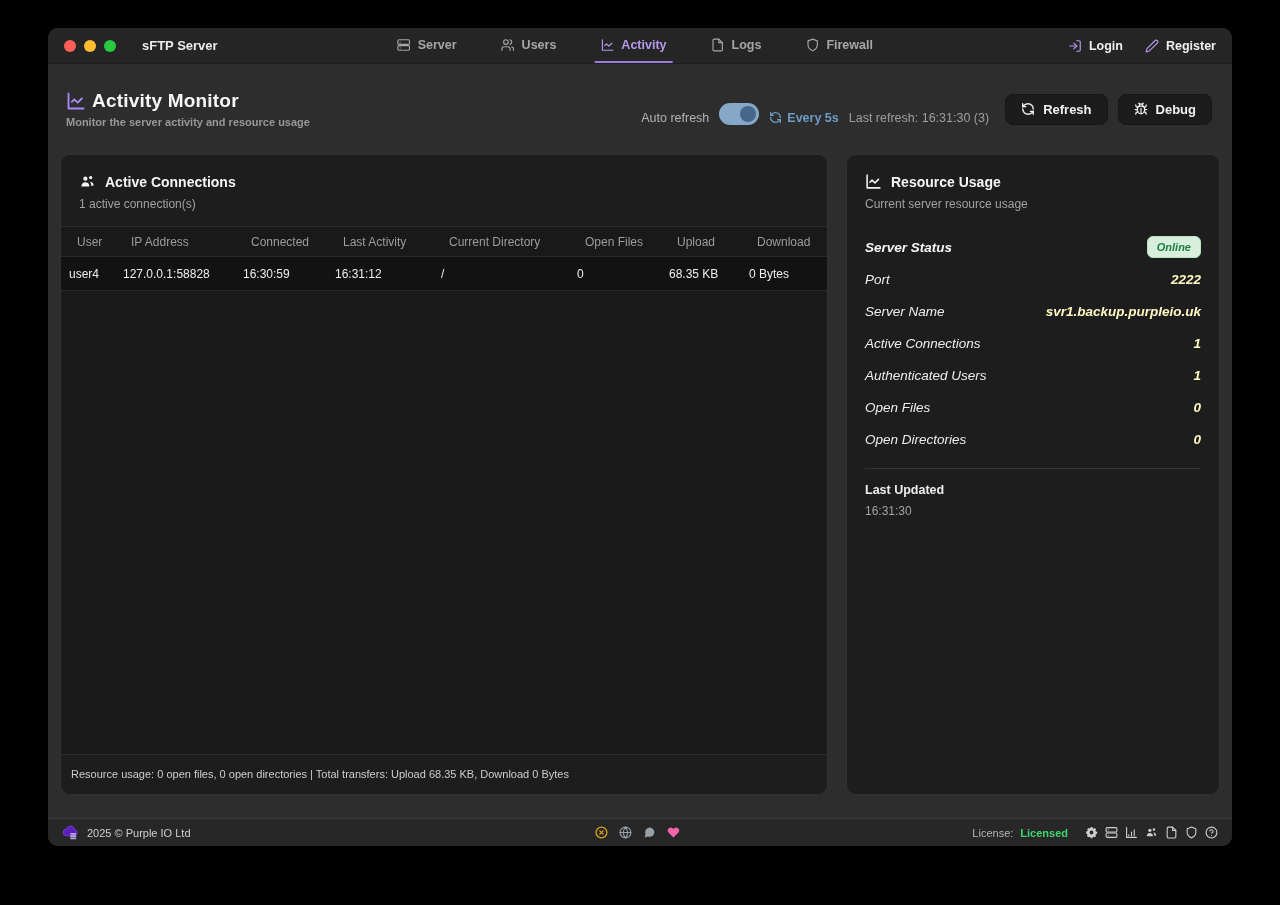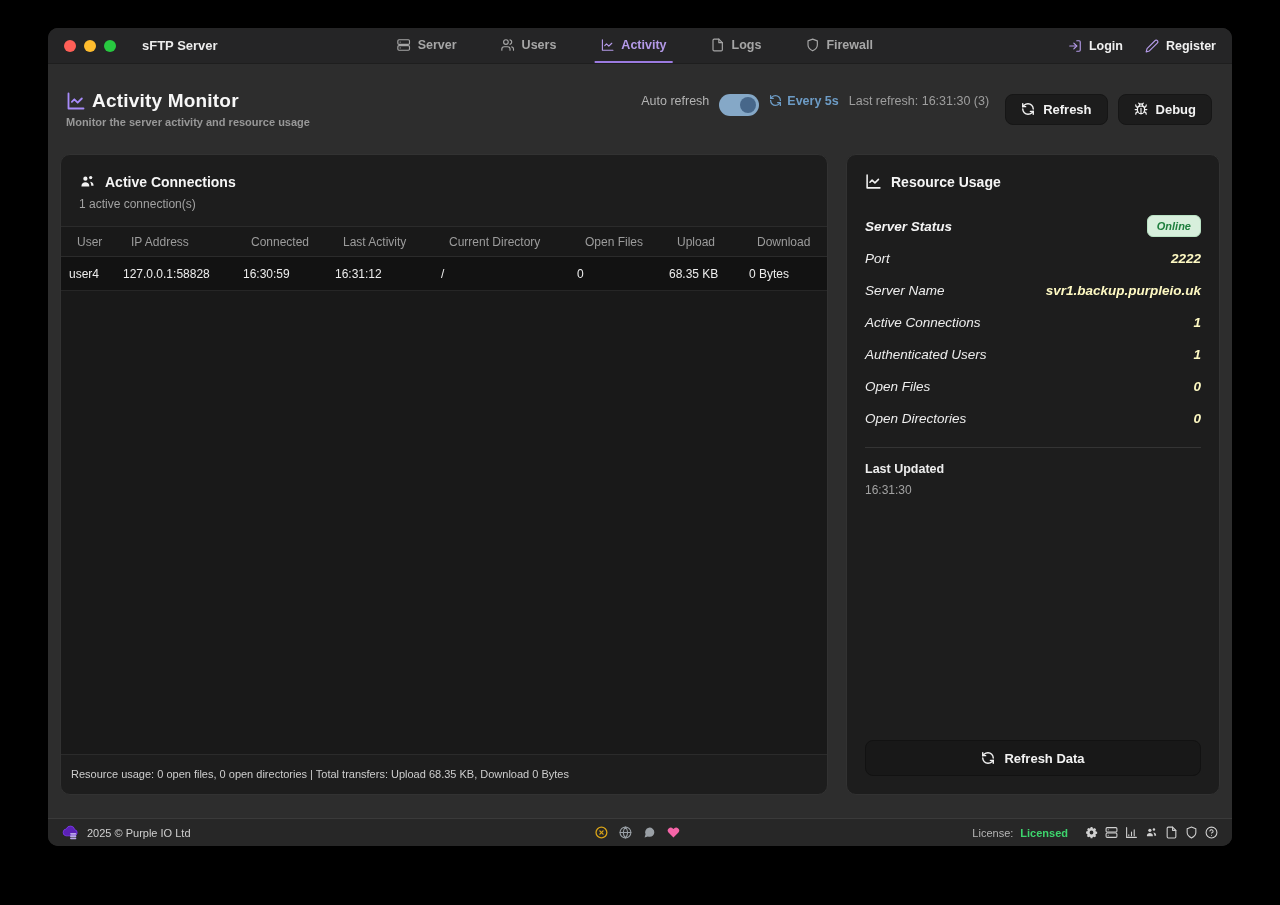--- a/index.html
+++ b/index.html
@@ -28,21 +28,21 @@
     font-weight:700; cursor:pointer; }
   .auth-btn svg { width:14px; height:14px; color:#b49ae8; }
 
   
   .page-header { flex:0 0 90px; display:flex; align-items:center; justify-content:space-between;
     padding:0 20px 0 18px; }
   .ph-left .title-row { display:flex; align-items:center; gap:6px; }
   .ph-left .title-row svg { width:20px; height:20px; color:#a78bfa; }
   .page-title { font-size:19px; font-weight:700; color:#f7f7f7; letter-spacing:.2px; }
   .page-sub { margin-top:4px; font-size:11px; font-weight:700; color:#989898; }
-  .ph-controls { display:flex; align-items:flex-start; gap:10px; }
+  .ph-controls { display:flex; align-items:flex-end; gap:10px; }
   .autorefresh-label { color:#b3b3b3; font-size:12.5px; }
   .toggle { position:relative; width:40px; height:22px; border-radius:11px; background:#85a8c7;
     cursor:pointer; flex:0 0 auto; }
   .toggle .knob { position:absolute; top:3px; right:3px; width:16px; height:16px; border-radius:50%;
     background:#47678a; }
   .interval { display:flex; align-items:center; gap:5px; color:#6d9cc6; font-size:12.5px;
     font-weight:600; cursor:pointer; }
   .interval svg { width:13px; height:13px; }
   .lastrefresh { color:#9e9e9e; font-size:12.5px; margin-right:6px; }
   .hbtn { display:flex; align-items:center; gap:8px; background:#1c1c1c; border:1px solid #161616;
@@ -298,20 +298,21 @@
       <aside class="panel res-panel">
         <div class="panel-title-row">
           <span>
               <svg viewBox="0 0 24 24" fill="none" stroke="currentColor" stroke-width="2.2" stroke-linecap="round" stroke-linejoin="round" width="17" height="17">
                 <path d="M3 3v18h18"></path>
                 <path d="m19 9-5 5-4-4-3 3"></path>
               </svg>
             </span>
           <h2 class="panel-title">Resource Usage</h2>
         </div>
+        <div class="panel-sub">Current server resource usage</div>
 
         <div class="stats">
           <div class="stat-row">
             <span class="stat-label strong">Server Status</span>
             <span class="badge-online">Online</span>
           </div>
           <div class="stat-row">
             <span class="stat-label">Port</span>
             <span class="stat-value">2222</span>
           </div>
@@ -334,31 +335,20 @@
           <div class="stat-row">
             <span class="stat-label">Open Directories</span>
             <span class="stat-value">0</span>
           </div>
         </div>
 
         <div class="divider"></div>
         <div class="lu-label">Last Updated</div>
         <div class="lu-value">16:31:30</div>
         <div class="spacer"></div>
-        <button class="refresh-data-btn">
-          <span>
-              <svg viewBox="0 0 24 24" fill="none" stroke="currentColor" stroke-width="2.4" stroke-linecap="round" stroke-linejoin="round" width="14" height="14">
-                <path d="M21 12a9 9 0 0 0-9-9 9.75 9.75 0 0 0-6.74 2.74L3 8"></path>
-                <path d="M3 3v5h5"></path>
-                <path d="M3 12a9 9 0 0 0 9 9 9.75 9.75 0 0 0 6.74-2.74L21 16"></path>
-                <path d="M16 16h5v5"></path>
-              </svg>
-            </span>
-          <span>Refresh Data</span>
-        </button>
       </aside>
     </div>
 
     <footer class="statusbar">
       <div class="sb-left">
         <span>
             <svg viewBox="0 0 20 18" width="17" height="15">
               <path d="M4.5 13A4.2 4.2 0 0 1 5 4.7 5.2 5.2 0 0 1 15 5.5 3.8 3.8 0 0 1 14.5 13Z" fill="#5b21b6" stroke="#7c3aed" stroke-width="1"></path>
               <g fill="#b9a6e8">
                 <rect x="9.5" y="9.5" width="7.5" height="2.1" rx="1"></rect>

